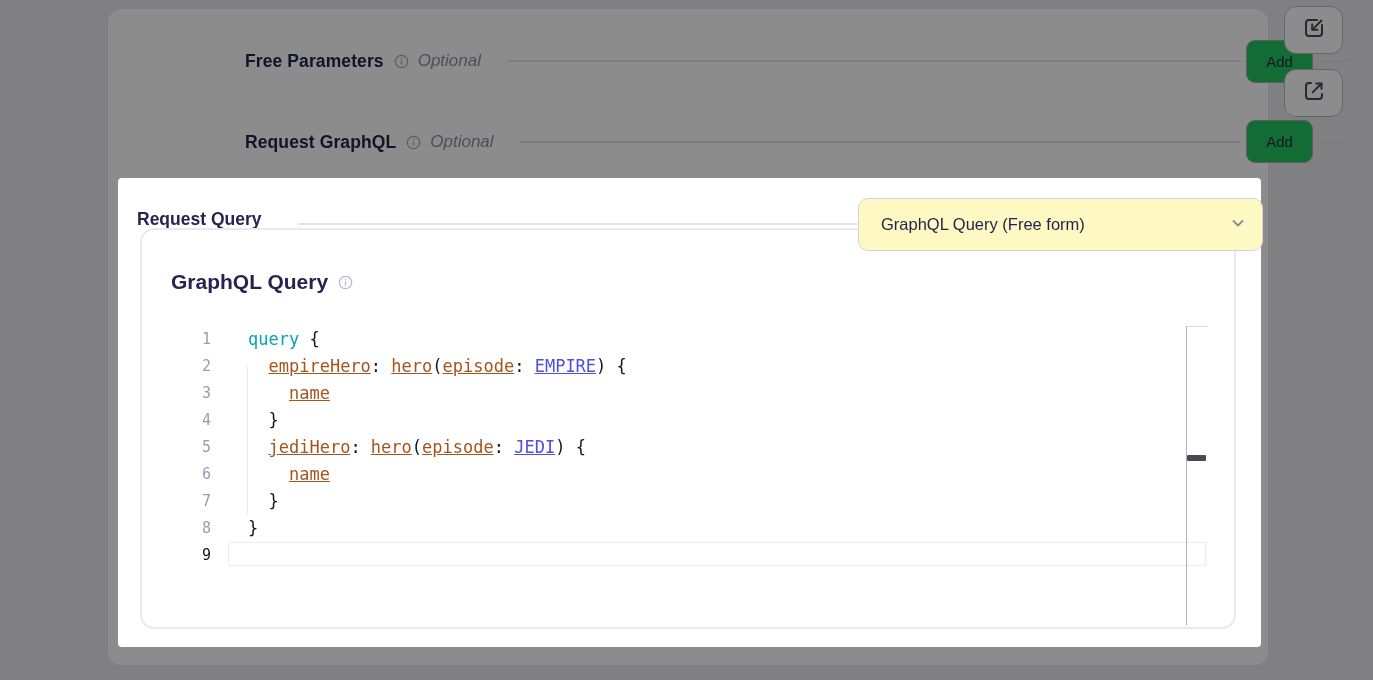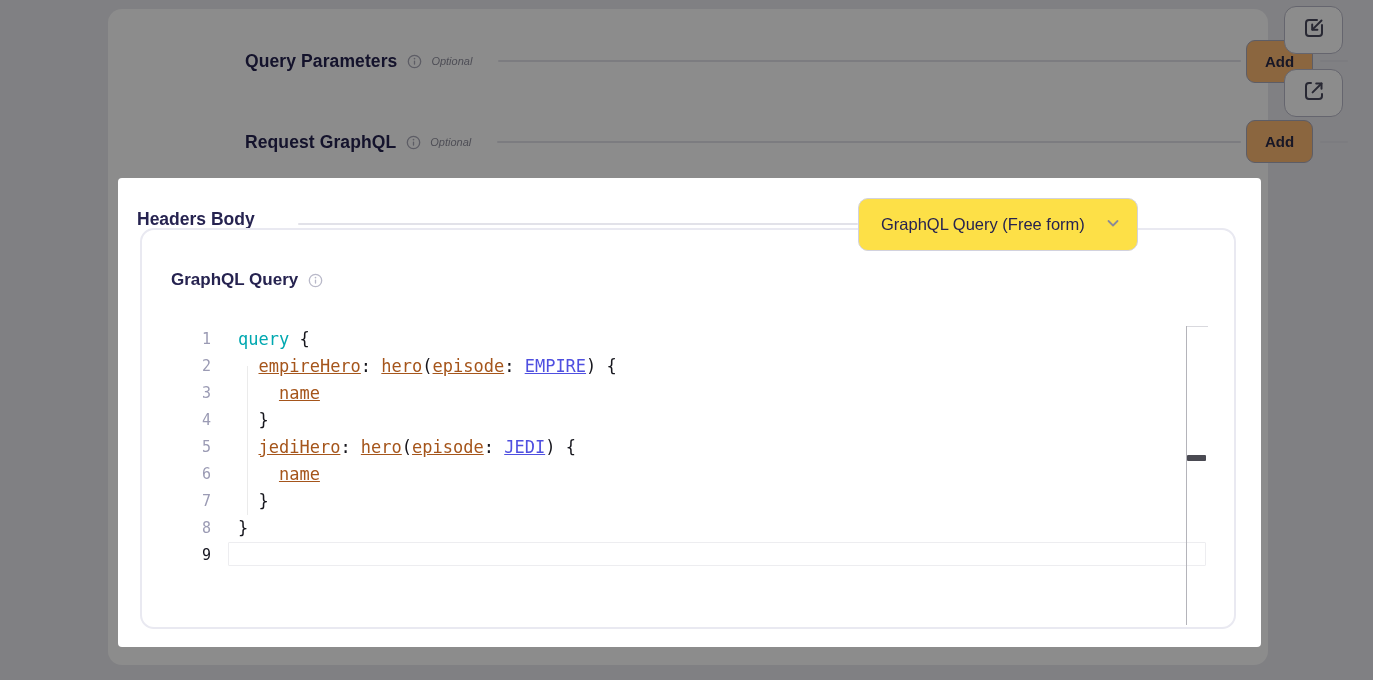--- a/index.html
+++ b/index.html
@@ -4,69 +4,69 @@
 <style>
   * { margin:0; padding:0; box-sizing:border-box; }
   body { font-family:"Liberation Sans", sans-serif; }
   .page { position:relative; width:1373px; height:680px; background:var(--page_bg,#eaeaef); overflow:hidden; }
 
   
   .card { position:absolute; left:108px; top:9px; width:1160px; height:656px; background:var(--card_bg,#fff); border-radius:14px; }
 
   .section-row { position:absolute; left:137px; width:996px; height:34px; display:flex; align-items:center; }
   .section-row .title { font-size:17.5px; font-weight:600; color:var(--heading,#262350); letter-spacing:.1px; }
-  .section-row .optional { font-size:11px; font-style:italic; color:#8f8f9d; margin-left:9px; }
+  .section-row .optional { font-size:17px; font-style:italic; color:#8f8f9d; margin-left:9px; }
   .section-row .rule { flex:1; height:2px; background:var(--rule,#e2e2e9); margin-left:26px; border-radius:1px; }
   .info-ic { margin-left:10px; display:inline-flex; }
-  .add-btn { position:absolute; left:1138px; width:67px; height:43px; background:#fdba74; border:1.5px solid #a9a9bb; border-radius:9px; font-size:15px; font-weight:700; color:#2c2a45; display:flex; align-items:center; justify-content:center; cursor:pointer; }
+  .add-btn { position:absolute; left:1138px; width:67px; height:43px; background:#22c55e; border:1.5px solid #a9a9bb; border-radius:9px; font-size:15px; font-weight:400; color:#2c2a45; display:flex; align-items:center; justify-content:center; cursor:pointer; }
   .rule-stub { position:absolute; left:1212px; width:28px; height:2px; background:var(--rule,#e2e2e9); border-radius:1px; }
 
   
   .float-btn { position:absolute; left:1284px; width:59px; height:48px; background:#fff; border:1.5px solid #b9b9c8; border-radius:12px; display:flex; align-items:center; justify-content:center; cursor:pointer; }
 
   
   .spotlight { position:absolute; left:118px; top:178px; width:1143px; height:469px; background:#fff; border-radius:4px; box-shadow:0 0 0 2000px var(--dim,rgba(0,0,0,0.45)); z-index:10; }
 
   .rb-title { position:absolute; left:19px; top:31px; font-size:17.5px; font-weight:600; color:var(--heading,#262350); }
   .rb-rule { position:absolute; left:180px; top:45px; width:560px; height:2px; background:var(--rule,#e2e2e9); border-radius:1px; }
 
-  .type-select { position:absolute; left:740px; top:20px; width:280px; height:53px; background:#fde047; border:1px solid #d2d2de; border-radius:10px; display:flex; align-items:center; padding:0 16px 0 22px; cursor:pointer; z-index:3; }
+  .type-select { position:absolute; left:740px; top:20px; width:405px; height:53px; background:#fef9c3; border:1px solid #d2d2de; border-radius:10px; display:flex; align-items:center; padding:0 16px 0 22px; cursor:pointer; z-index:3; }
   .type-select .sel-text { font-size:16.5px; color:var(--heading,#262350); flex:1; }
 
   .group-box { position:absolute; left:22px; top:50px; width:1096px; height:401px; border:2px solid #e9e9f1; border-radius:14px; z-index:1; }
 
-  .field-label { position:absolute; left:53px; top:92px; display:flex; align-items:center; font-size:17px; font-weight:600; color:var(--heading,#262350); z-index:2; }
+  .field-label { position:absolute; left:53px; top:92px; display:flex; align-items:center; font-size:21px; font-weight:600; color:var(--heading,#262350); z-index:2; }
 
   
   .editor { position:absolute; left:0; top:148px; width:1143px; height:255px; z-index:2; font-family:"DejaVu Sans Mono", monospace; }
   .gutter { position:absolute; left:53px; top:0; width:40px; text-align:right; }
   .gutter .ln { height:27px; line-height:27px; font-size:15px; color:var(--line_number,#9b9bb4); }
   .gutter .ln.active { color:var(--active_line_number,#15151f); }
-  .code { position:absolute; left:120px; top:0; }
+  .code { position:absolute; left:130px; top:0; }
   .code .code-line { height:27px; line-height:27px; font-size:17px; white-space:pre; color:var(--punct,#16161d); }
   .tok-kw { color:var(--keyword,#00a8b0); }
   .tok-prop { color:var(--property,#a5551b);text-decoration:underline; }
   .tok-atom { color:var(--atom,#4f4fe0);text-decoration:underline; }
   .tok-p { color:var(--punct,#16161d); }
 
   .indent-guide { position:absolute; left:129px; top:40px; width:1px; height:149px; background:#ebebeb; }
   .active-line-box { position:absolute; left:110px; top:216px; width:978px; height:24px; border:1.5px solid #ededf0; border-radius:1px; background:#fff; }
   .scroll-track { position:absolute; left:1068px; top:0; width:1px; height:299px; background:#b4b4ba; }
   .scroll-track-top { position:absolute; left:1068px; top:0; width:22px; height:1px; background:#d9d9de; }
   .scroll-thumb { position:absolute; left:1069px; top:129px; width:19px; height:6px; background:#4a4a52; border-radius:1px; cursor:pointer; }
 </style>
 </head>
 <body>
 
 <div class="page">
 
   <div class="card">
 
     <div class="section-row" style="top:35px;">
-      <span class="title">Query Parameters</span>
+      <span class="title">Free Parameters</span>
       <span class="info-ic">
         <svg width="15" height="15" viewBox="0 0 16 16">
             <circle cx="8" cy="8" r="6.6" fill="none" stroke="#a9a9b8" stroke-width="1.4"></circle>
             <circle cx="8" cy="4.9" r="0.9" fill="#a9a9b8"></circle>
             <rect x="7.3" y="6.8" width="1.4" height="4.6" rx="0.7" fill="#a9a9b8"></rect>
           </svg>
       </span>
       <span class="optional">Optional</span>
       <span class="rule"></span>
     </div>
@@ -104,21 +104,21 @@
       <svg width="24" height="24" viewBox="0 0 24 24" fill="none" stroke="#4a4a5e" stroke-width="2" stroke-linecap="round" stroke-linejoin="round">
         <path d="M9 4 H7 a3 3 0 0 0 -3 3 v10 a3 3 0 0 0 3 3 h10 a3 3 0 0 0 3 -3 v-2"></path>
         <polyline points="14.2,4.5 19.5,4.5 19.5,9.8"></polyline>
         <line x1="10.6" y1="13.4" x2="19.5" y2="4.5"></line>
       </svg>
     </span>
   </div>
 
   <div class="spotlight">
 
-    <div class="rb-title">Headers Body</div>
+    <div class="rb-title">Request Query</div>
     <div class="rb-rule"></div>
 
     <div class="type-select">
       <span class="sel-text">GraphQL Query (Free form)</span>
       <span>
         <svg width="16" height="16" viewBox="0 0 16 16" fill="none" stroke="#8a8a98" stroke-width="1.8" stroke-linecap="round" stroke-linejoin="round">
             <polyline points="3.5,6 8,10.5 12.5,6"></polyline>
           </svg>
       </span>
     </div>

